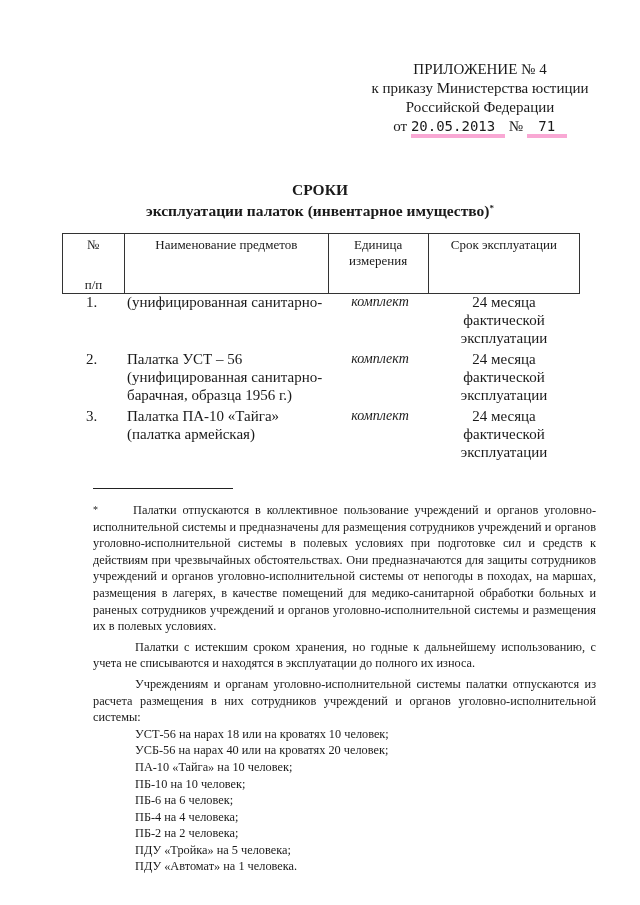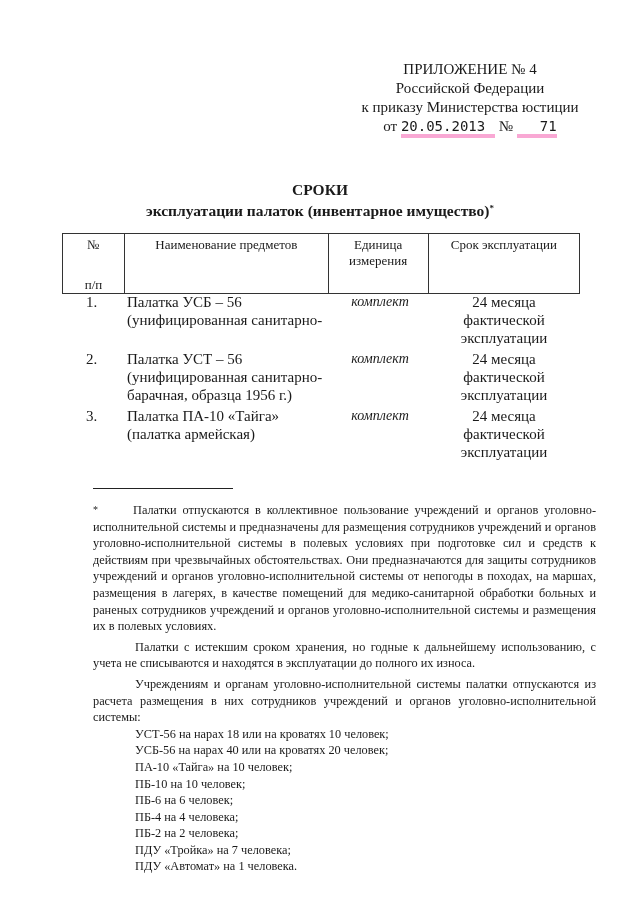--- a/index.html
+++ b/index.html
@@ -3,26 +3,26 @@
   <meta charset="utf-8">
   <style>
     html, body { margin: 0; padding: 0; background: #ffffff; }
     body {
       width: 640px; height: 905px; position: relative; overflow: hidden;
       font-family: "Liberation Serif", "DejaVu Serif", serif;
       color: #1a1a1a;
     }
     .abs { position: absolute; }
     .header {
-      left: 330px; top: 60px; width: 280px;
+      left: 340px; top: 60px; width: 280px;
       text-align: center; font-size: 15px; line-height: 19px;
     }
     .header .u { display: inline-block; border-bottom: 4px solid #f9a8d4; font-family: "DejaVu Sans Mono", monospace; font-size: 14px; line-height: 15px; }
     .header .u.date { width: 94px; text-align: left; }
-    .header .u.num { width: 40px; text-align: right; }
+    .header .u.num { width: 40px; text-align: center; }
     .title {
       left: 60px; top: 179px; width: 520px; text-align: center;
       font-weight: bold; font-size: 15.5px; line-height: 21px;
     }
     .title sup { font-size: 9px; vertical-align: top; position: relative; top: -2px; }
     table.hdr {
       position: absolute; left: 62px; top: 233px; width: 518px; height: 56px;
       border-collapse: collapse; font-size: 13px; line-height: 16px;
     }
     table.hdr td {
@@ -42,22 +42,22 @@
     .footnote p { margin: 0; }
     .footnote .indent { text-indent: 42px; }
     .footnote .star { display: inline-block; width: 40px; font-size: 10px; vertical-align: top; }
     .footnote .list { padding-left: 42px; text-align: left; }
   </style>
 </head>
 <body>
 
 <div class="abs header">
   <div>ПРИЛОЖЕНИЕ № 4</div>
+  <div>к приказу Министерства юстиции</div>
   <div>Российской Федерации</div>
-  <div>к приказу Министерства юстиции</div>
   <div>
     <span>от</span>
     <span class="u date">20.05.2013</span>
     <span>№</span>
     <span class="u num">71</span>
   </div>
 </div>
 
 <div class="abs title">
   <div>СРОКИ</div>
@@ -82,21 +82,20 @@
       <div>Срок эксплуатации</div>
     </td>
   </tr>
 </tbody>
   </table>
 
 <div class="abs rows">
   <div class="row">
     <div class="c1">1.</div>
     <div class="c2">
-      <div>Палатка УСБ – 56</div>
       <div>(унифицированная санитарно-</div>
     </div>
     <div class="c3">комплект</div>
     <div class="c4">
       <div>24 месяца</div>
       <div>фактической</div>
       <div>эксплуатации</div>
     </div>
   </div>
   <div class="row">
@@ -135,16 +134,16 @@
   <p class="indent" style="margin-top:4px">Палатки с истекшим сроком хранения, но годные к дальнейшему использованию, с учета не списываются и находятся в эксплуатации до полного их износа.</p>
   <p class="indent" style="margin-top:4px">Учреждениям и органам уголовно-исполнительной системы палатки отпускаются из расчета размещения в них сотрудников учреждений и органов уголовно-исполнительной системы:</p>
   <div class="list">
     <div>УСТ-56 на нарах 18 или на кроватях 10 человек;</div>
     <div>УСБ-56 на нарах 40 или на кроватях 20 человек;</div>
     <div>ПА-10 «Тайга» на 10 человек;</div>
     <div>ПБ-10 на 10 человек;</div>
     <div>ПБ-6 на 6 человек;</div>
     <div>ПБ-4 на 4 человека;</div>
     <div>ПБ-2 на 2 человека;</div>
-    <div>ПДУ «Тройка» на 7 человека;</div>
+    <div>ПДУ «Тройка» на 5 человека;</div>
     <div>ПДУ «Автомат» на 1 человека.</div>
   </div>
 </div>
 
 </body></html>

